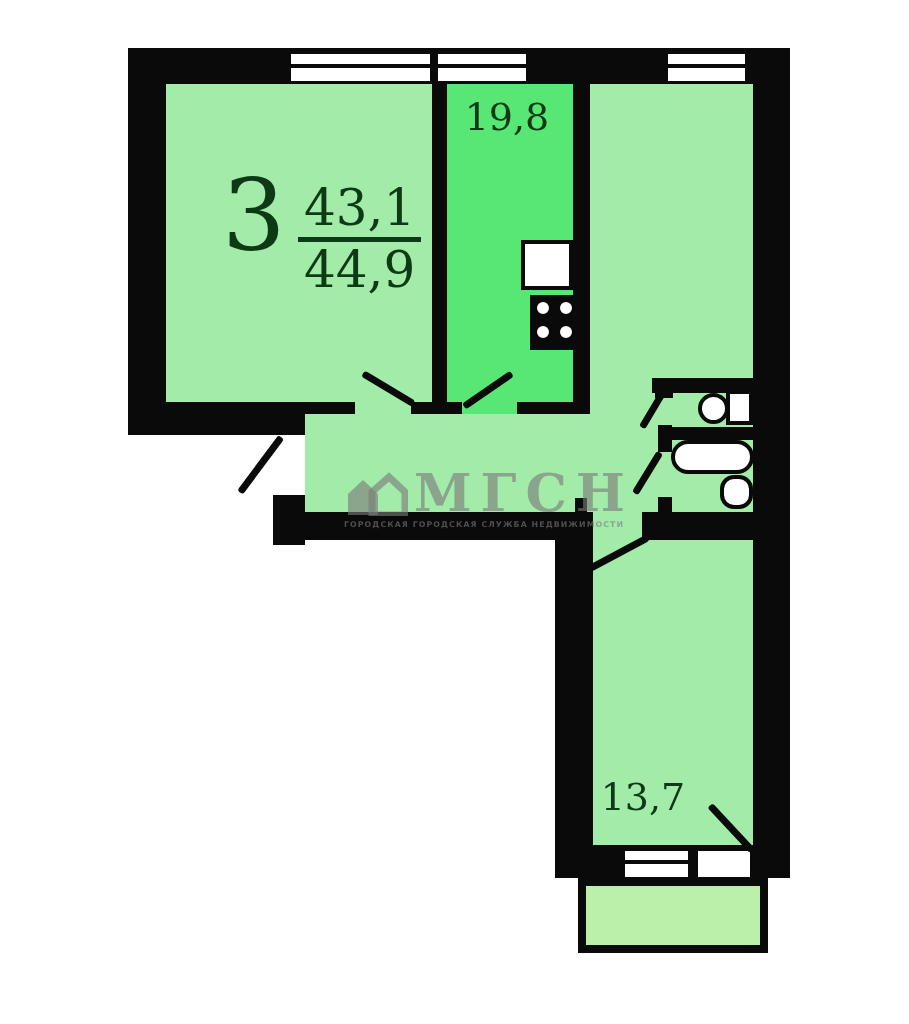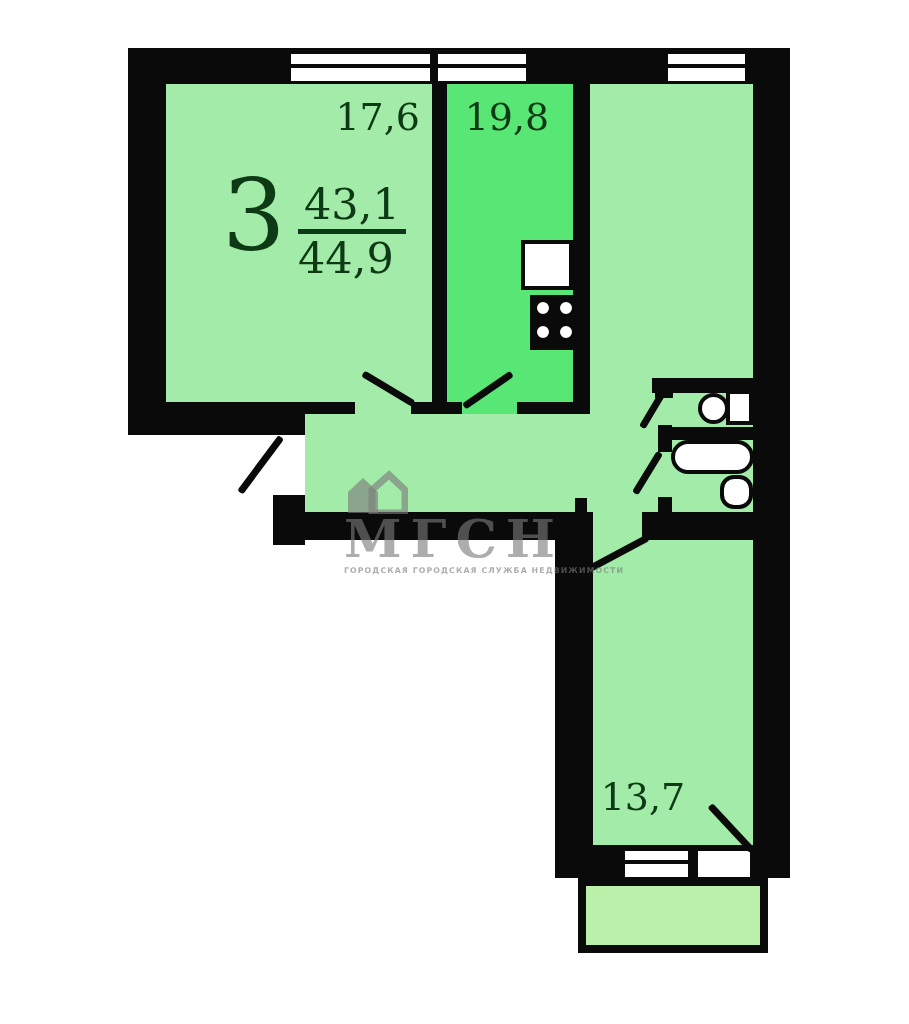--- a/index.html
+++ b/index.html
@@ -15,28 +15,28 @@
           font-family:"DejaVu Serif","Liberation Serif",serif;}
   .green,.wall,.window,.fixture,.swing,.label{position:absolute;box-sizing:border-box;}
   .wall{background:var(--wall);}
   .window{background:#fff;}
   .window .pane-line{position:absolute;left:0;right:0;top:36%;height:4px;background:var(--wall);}
   .fixture{background:#fff;border:4px solid var(--wall);}
   .swing{height:7px;background:var(--wall);transform-origin:0 50%;border-radius:3px;}
   .label{color:var(--label-text);font-size:38px;line-height:1;white-space:nowrap;}
   .label.center{text-align:center;width:110px;}
   .big-type{font-size:100px;line-height:1;}
-  .fraction{display:inline-block;text-align:left;font-size:43px;line-height:1.05;}
+  .fraction{display:inline-block;text-align:center;font-size:50px;line-height:1.05;}
   .fraction .num{display:block;border-bottom:5px solid var(--label-text);padding:0 6px 2px 6px;}
   .fraction .den{display:block;padding-top:2px;}
   .stove-grid{position:absolute;display:grid;grid-template-columns:1fr 1fr;gap:2px;
               background:var(--wall);border:4px solid var(--wall);}
   .burner{width:16px;height:16px;background:#fff;border-radius:50%;border:2px solid var(--wall);box-sizing:border-box;}
   .watermark{position:absolute;left:344px;top:468px;color:var(--watermark);z-index:30;}
-  .wm-row{display:flex;align-items:flex-start;flex-direction:column;}
+  .wm-row{display:flex;align-items:center;}
   .wm-logo{font-size:52px;line-height:.95;letter-spacing:9px;font-weight:600;}
   .wm-sub{font-size:7.8px;font-weight:700;letter-spacing:1.1px;margin-top:3px;white-space:nowrap;
           font-family:"DejaVu Sans","Liberation Sans",sans-serif;}
   svg{display:block;}
 </style>
 </head>
 <body>
 
 <div id="canvas">
 
@@ -103,21 +103,20 @@
   <div class="fixture" style="left:720px;top:475px;width:33px;height:34px;border-radius:14px;"></div>
 
   <div class="swing" style="left:363px;top:370px;width:59px;transform:rotate(31deg);"></div>
   <div class="swing" style="left:464px;top:403px;width:58px;transform:rotate(-34.5deg);"></div>
   <div class="swing" style="left:240px;top:489px;width:69px;transform:rotate(-53.3deg);"></div>
   <div class="swing" style="left:642px;top:424px;width:49px;transform:rotate(-59.2deg);"></div>
   <div class="swing" style="left:635px;top:490px;width:48px;transform:rotate(-58.6deg);"></div>
   <div class="swing" style="left:590px;top:565px;width:66px;transform:rotate(-28.1deg);"></div>
   <div class="swing" style="left:710px;top:802px;width:62px;transform:rotate(47deg);"></div>
 
-  <div class="label" style="left:320px;top:98px;width:100px;text-align:right;">17,6</div>
   <div class="label center" style="left:452px;top:98px;">19,8</div>
   <div class="label center" style="left:588px;top:778px;">13,7</div>
 
   <div class="label big-type" style="left:222px;top:166px;">3</div>
   <div class="label fraction" style="left:298px;top:182px;">
     <span class="num">43,1</span>
     <span class="den">44,9</span>
   </div>
 
   <div class="watermark">

